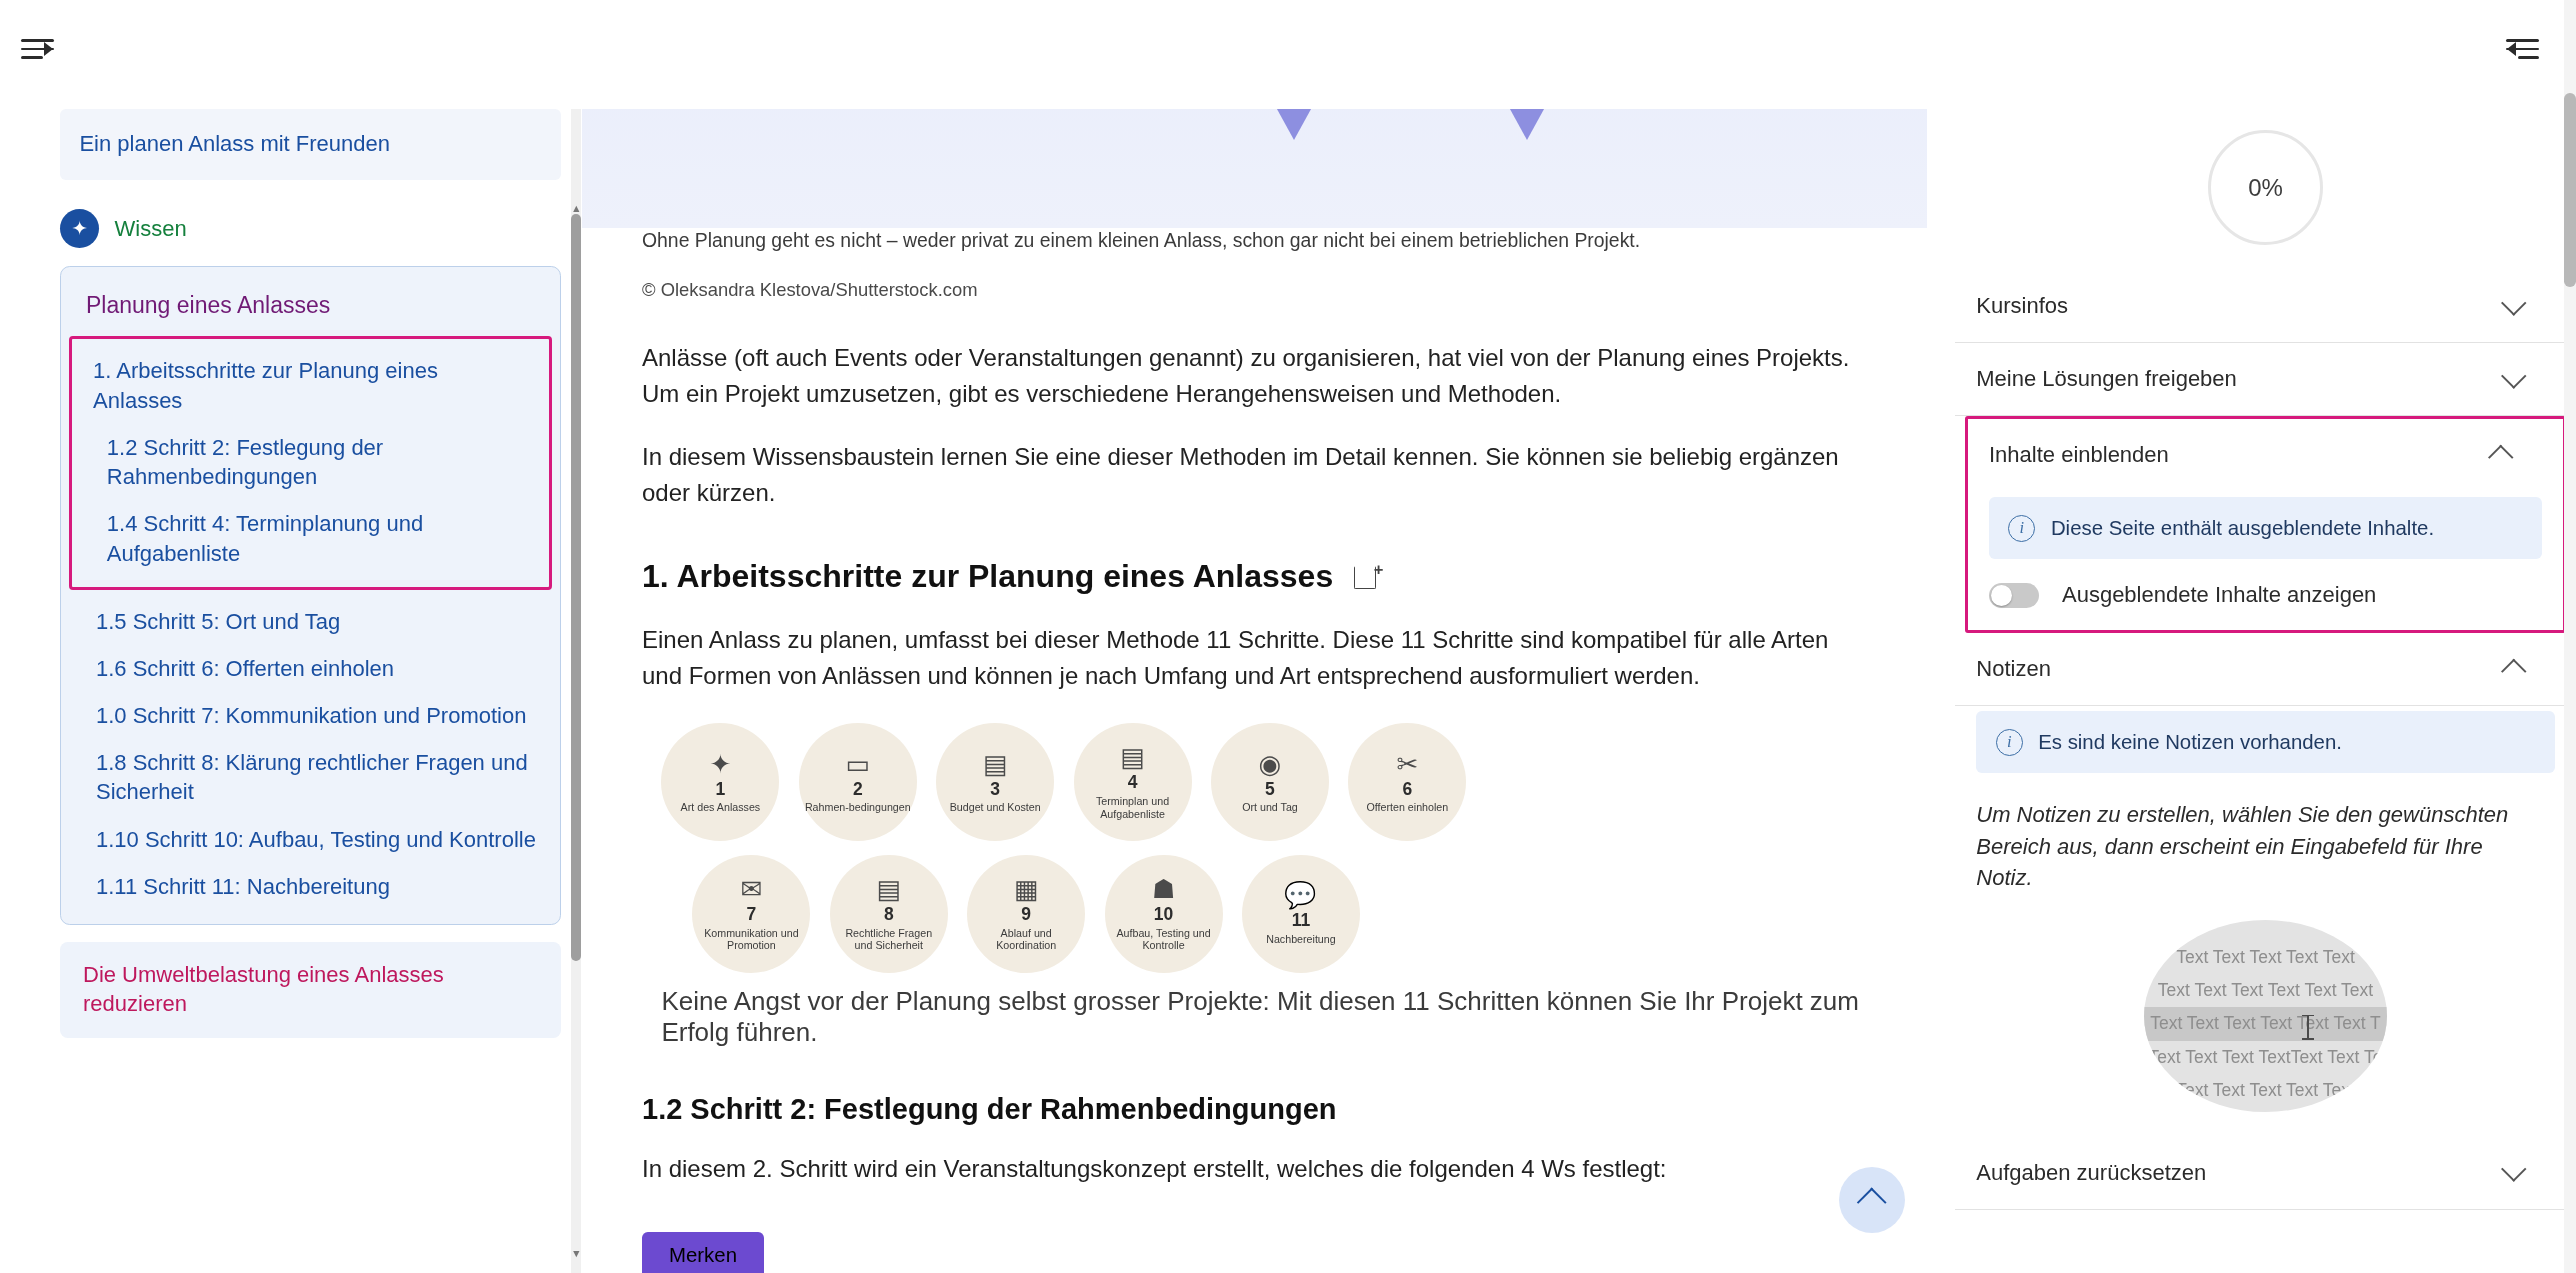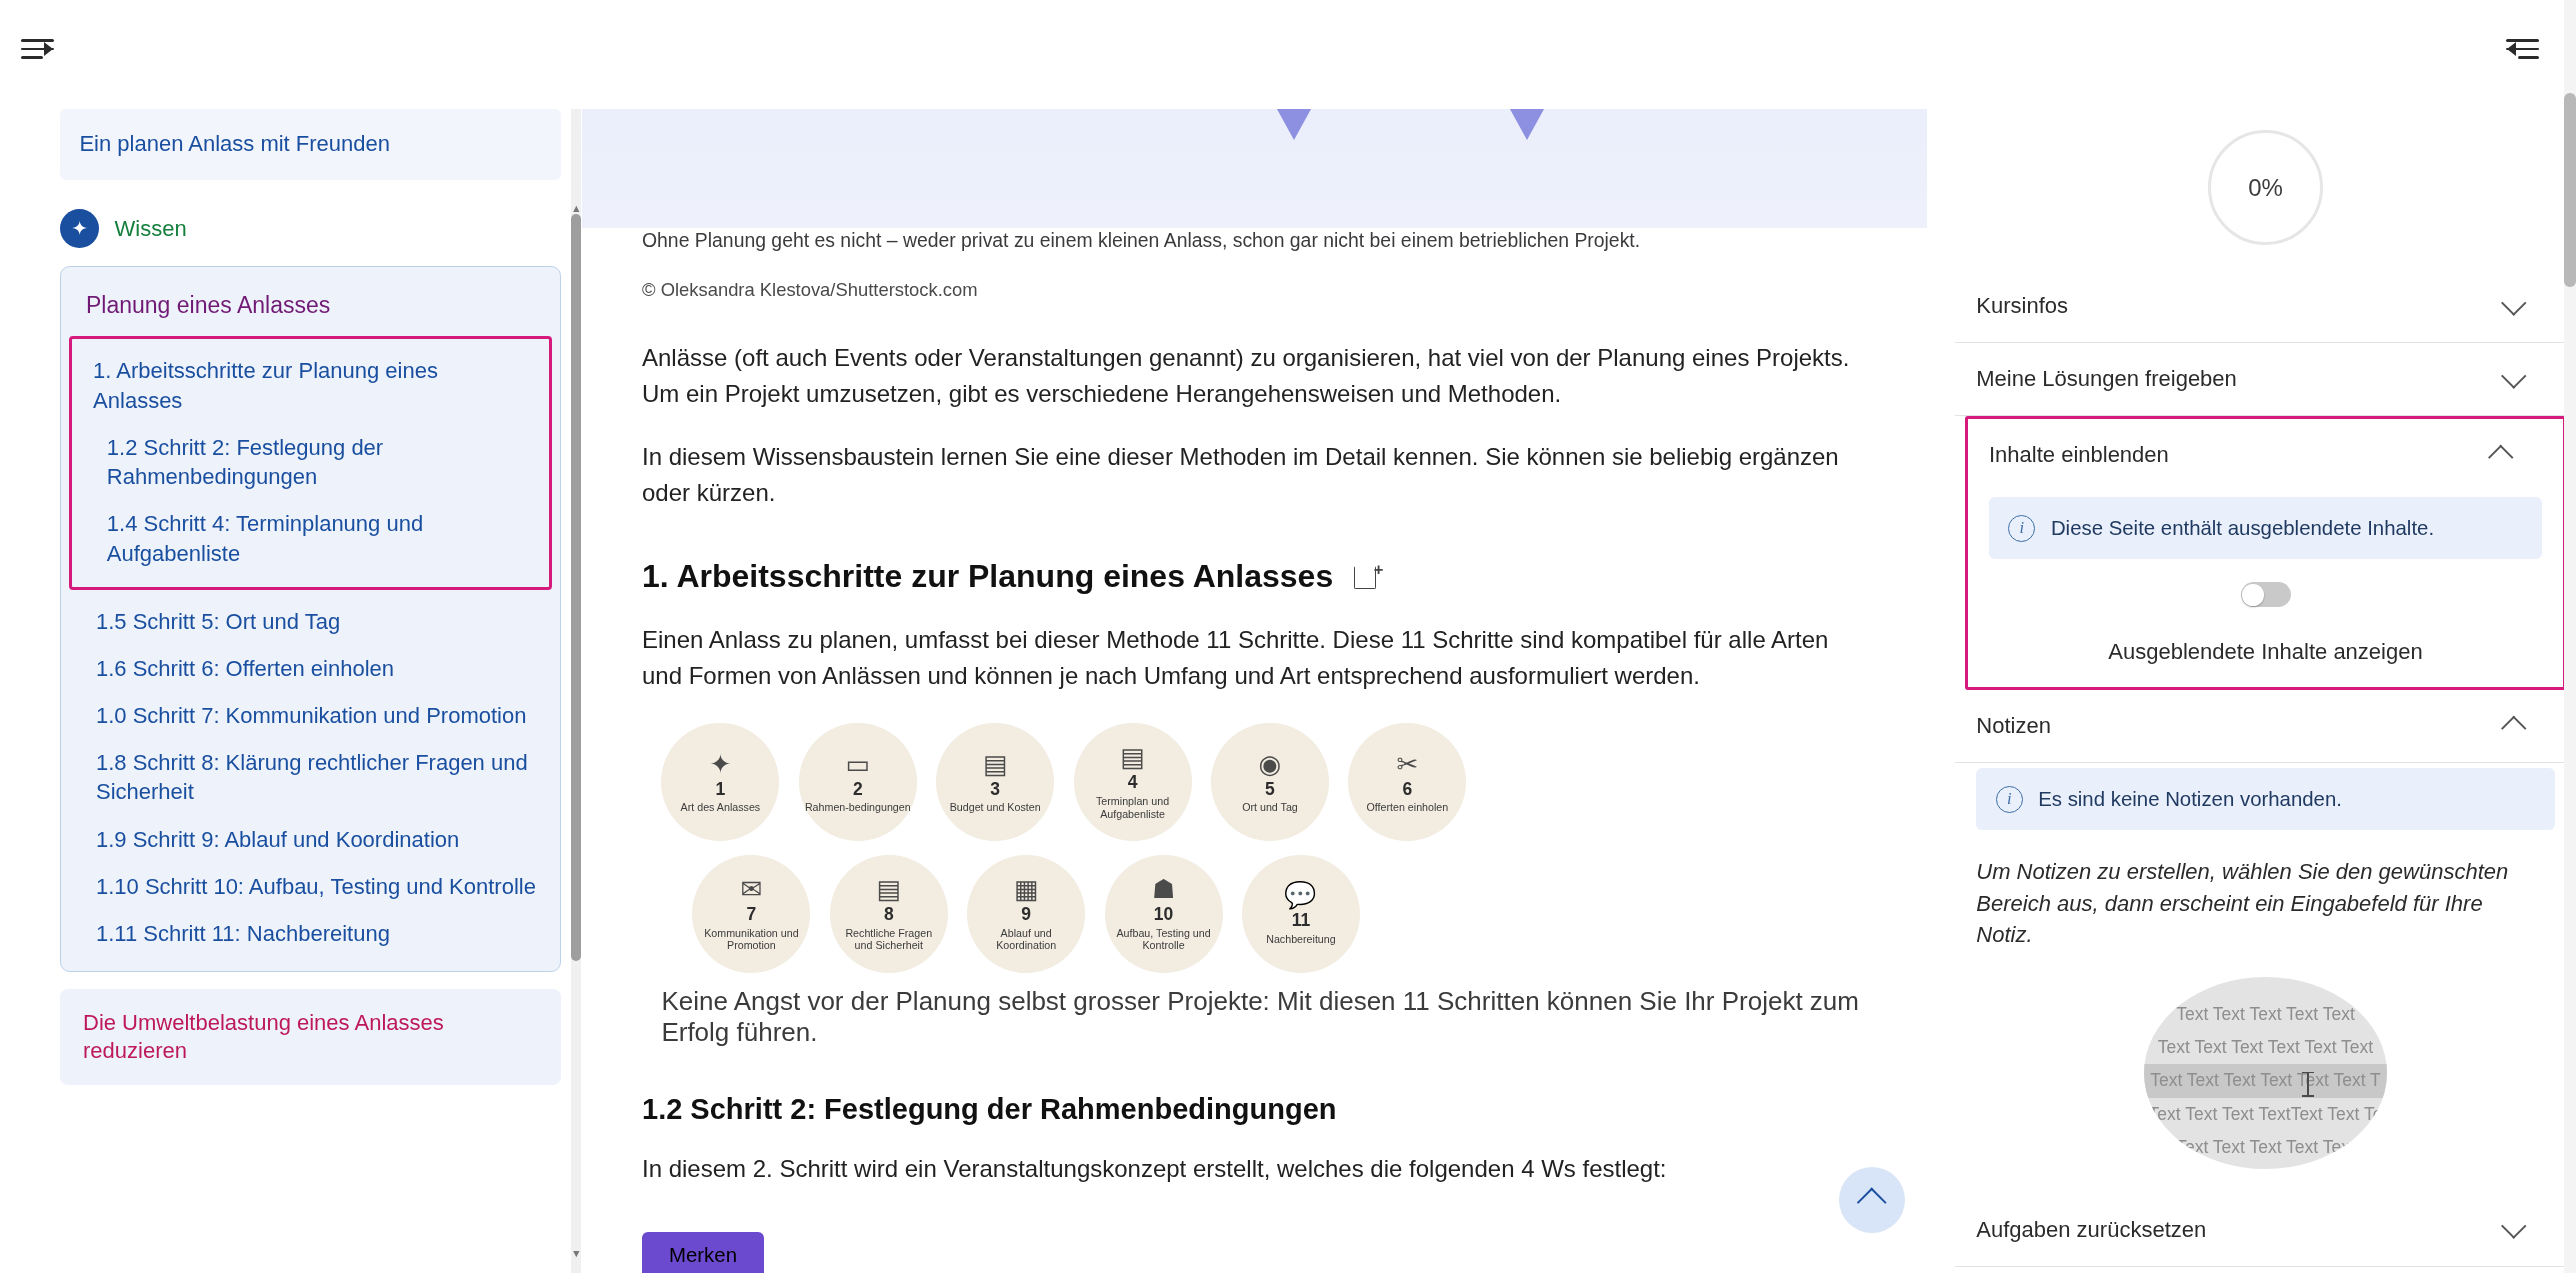--- a/index.html
+++ b/index.html
@@ -437,24 +437,23 @@
     color: #3c6ea5;
     font-size: 16.5px;
     display: flex; align-items: center; justify-content: center;
     flex: 0 0 25px;
     font-style: italic;
     font-family: "Liberation Serif", serif;
   }
   .toggle-row {
     display: flex;
     align-items: center;
-    gap: 32px;
+    gap: 23px;
     padding: 3.9px 21.3px 21.3px 21.3px;
     cursor: pointer;
-    flex-direction: column;
   }
   .toggle {
     width: 50px;
     height: 25px;
     border-radius: 12.6px;
     background: #c9c9c9;
     position: relative;
   }
   .toggle .knob {
     position: absolute;
@@ -563,21 +562,20 @@
         <div class="toc-group">
           <div class="toc-item lvl1">1. Arbeitsschritte zur Planung eines Anlasses</div>
           <div class="toc-item lvl2">1.2 Schritt 2: Festlegung der Rahmenbedingungen</div>
           <div class="toc-item lvl2">1.4 Schritt 4: Terminplanung und Aufgabenliste</div>
         </div>
 
         <div class="toc-item lvl2">1.5 Schritt 5: Ort und Tag</div>
         <div class="toc-item lvl2">1.6 Schritt 6: Offerten einholen</div>
         <div class="toc-item lvl2">1.0 Schritt 7: Kommunikation und Promotion</div>
         <div class="toc-item lvl2">1.8 Schritt 8: Klärung rechtlicher Fragen und Sicherheit</div>
-        <div class="toc-item lvl2">1.9 Schritt 9: Ablauf und Koordination</div>
         <div class="toc-item lvl2">1.10 Schritt 10: Aufbau, Testing und Kontrolle</div>
         <div class="toc-item lvl2">1.11 Schritt 11: Nachbereitung</div>
       </div>
 
       <div class="toc-bottom">Die Umweltbelastung eines Anlasses reduzieren</div>
 
       <div class="side-scroll-track"></div>
       <div class="side-scroll-arrow" style="top:95px">▲</div>
       <div class="side-scroll-thumb"></div>
       <div class="side-scroll-arrow" style="bottom:15.5px">▼</div>

